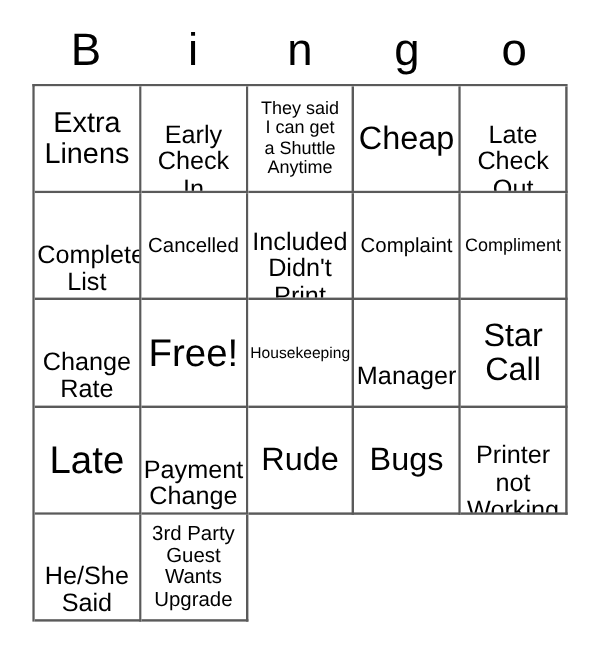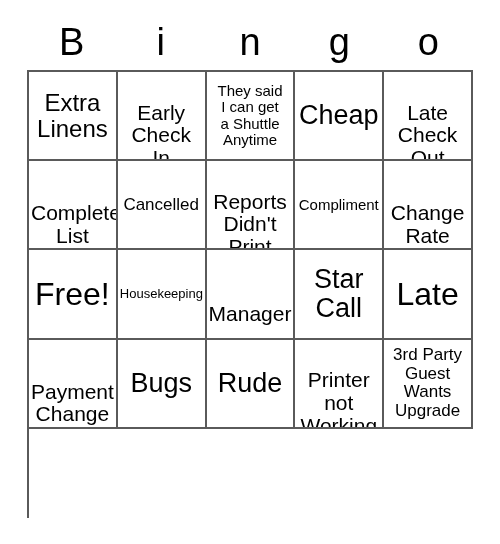--- a/index.html
+++ b/index.html
@@ -115,23 +115,26 @@
 Out</span>
       </div>
       <div class="cell">
         <span class="cell-text fs-md">Complete
 List</span>
       </div>
       <div class="cell">
         <span class="cell-text fs-sm">Cancelled</span>
       </div>
       <div class="cell">
-        <span class="cell-text fs-md">Reports
+        <span class="cell-text fs-md">Included
 Didn't
 Print</span>
+      </div>
+      <div class="cell">
+        <span class="cell-text fs-sm">Complaint</span>
       </div>
       <div class="cell">
         <span class="cell-text fs-xs">Compliment</span>
       </div>
       <div class="cell">
         <span class="cell-text fs-md">Change
 Rate</span>
       </div>
       <div class="cell">
         <span class="cell-text fs-xxl">Free!</span>
@@ -147,29 +150,33 @@
 Call</span>
       </div>
       <div class="cell">
         <span class="cell-text fs-xxl">Late</span>
       </div>
       <div class="cell">
         <span class="cell-text fs-md">Payment
 Change</span>
       </div>
       <div class="cell">
-        <span class="cell-text fs-xl">Bugs</span>
+        <span class="cell-text fs-xl">Rude</span>
       </div>
       <div class="cell">
-        <span class="cell-text fs-xl">Rude</span>
+        <span class="cell-text fs-xl">Bugs</span>
       </div>
       <div class="cell">
         <span class="cell-text fs-md">Printer
 not
 Working</span>
+      </div>
+      <div class="cell">
+        <span class="cell-text fs-md">He/She
+Said</span>
       </div>
       <div class="cell">
         <span class="cell-text fs-sm">3rd Party
 Guest
 Wants
 Upgrade</span>
       </div>
     </div>
 
 </div>

